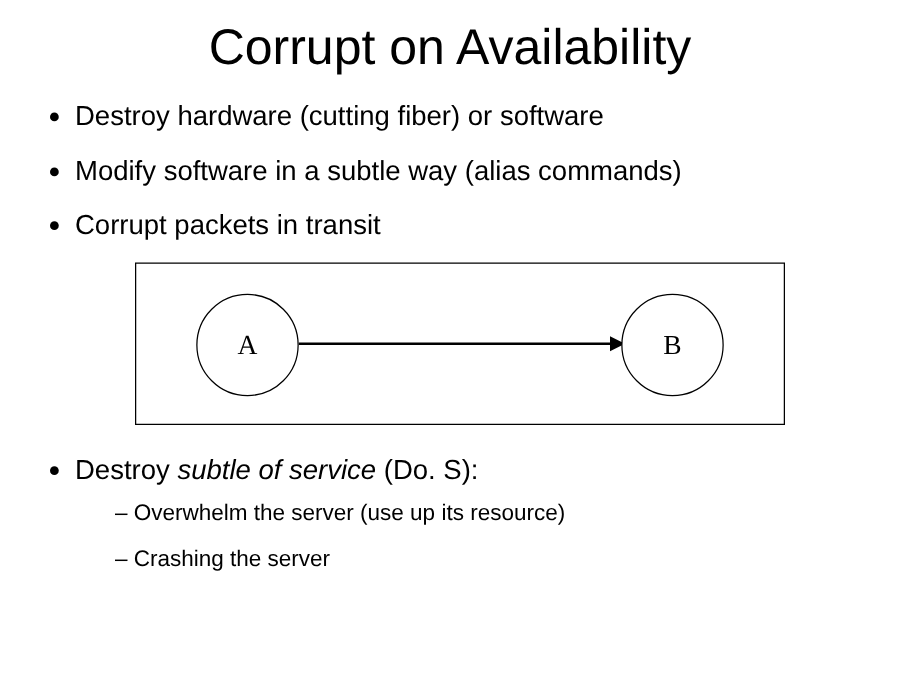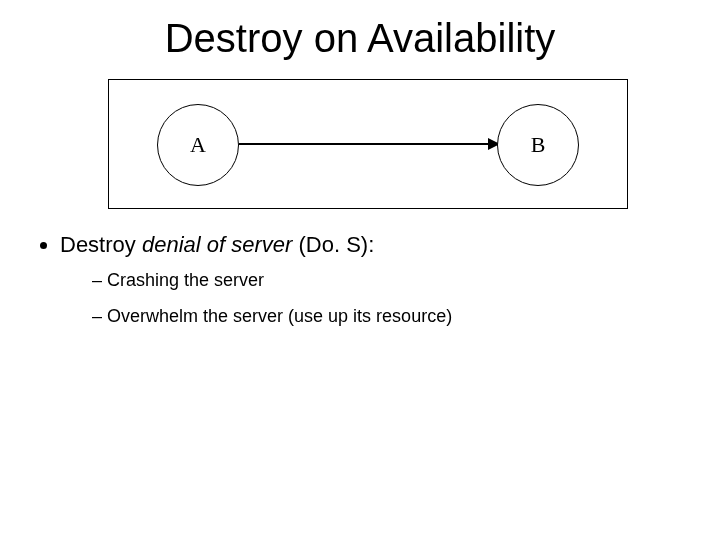--- a/index.html
+++ b/index.html
@@ -85,35 +85,40 @@
     height: 0;
     border-left: 12px solid #000;
     border-top: 6px solid transparent;
     border-bottom: 6px solid transparent;
   }
 </style>
 </head>
 <body>
 
 <div class="slide">
-  <h1 class="title">Destroy on Availability</h1>
+  <h1 class="title">Corrupt on Availability</h1>
 
+  <ul class="outer">
+    <li>Destroy hardware (cutting fiber) or software</li>
+    <li>Modify software in a subtle way (alias commands)</li>
+    <li>Corrupt packets in transit</li>
+  </ul>
 
   <div class="diagram-wrap">
     <div class="node node-a">
       <span>A</span>
     </div>
     <div class="arrow"></div>
     <div class="node node-b">
       <span>B</span>
     </div>
   </div>
 
   <ul class="outer">
     <li>
-      <span>Destroy </span><span class="em">denial of server</span><span> (Do. S):</span>
+      <span>Destroy </span><span class="em">subtle of service</span><span> (Do. S):</span>
       <ul class="inner">
+        <li>Overwhelm the server (use up its resource)</li>
         <li>Crashing the server</li>
-        <li>Overwhelm the server (use up its resource)</li>
       </ul>
     </li>
   </ul>
 </div>
 
 </body></html>

